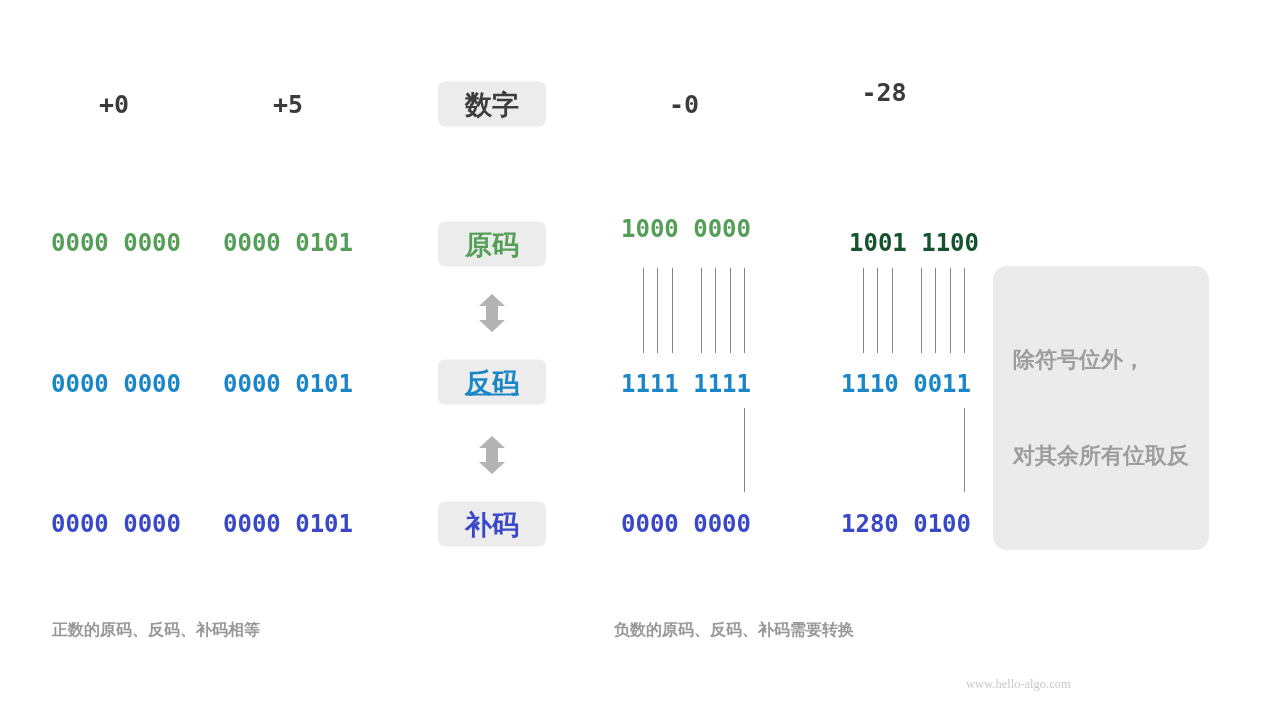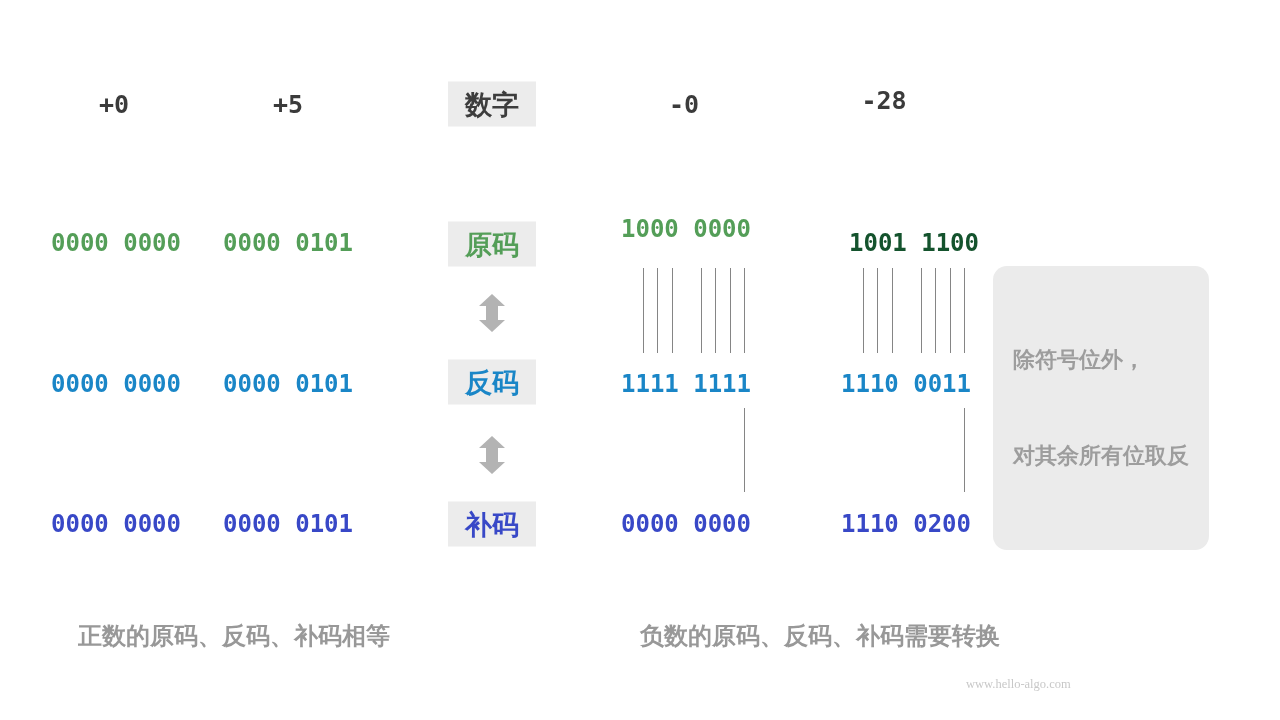--- a/index.html
+++ b/index.html
@@ -8,57 +8,56 @@
     overflow:hidden; font-family:"Liberation Sans", sans-serif;
   }
   .cell {
     position:absolute; transform:translate(-50%,-50%);
     font-family:"DejaVu Sans Mono", monospace;
     font-weight:bold; font-size:24px; color:#3b3b3b; white-space:pre;
   }
   .hdr { font-size:25px; }
   .badge {
     position:absolute; transform:translate(-50%,-50%);
-    width:88px; height:45px; background:#ececec; border-radius:0;
+    width:108px; height:45px; background:#ececec; border-radius:7px;
     display:flex; align-items:center; justify-content:center;
     font-weight:bold; font-size:27px; color:#3d3d3d;
     font-family:"Liberation Sans", sans-serif;
   }
   .arrow { position:absolute; transform:translate(-50%,-50%); line-height:0; }
   .tick-group { position:absolute; top:268px; width:103px; height:85px; }
   .tick-group .t { position:absolute; top:0; width:1px; height:100%; background:#858585; }
   .t1{left:0} .t2{left:14.5px} .t3{left:29px} .t4{left:58px}
   .t5{left:72.5px} .t6{left:87px} .t7{left:101.5px}
   .vline { position:absolute; top:408px; width:1px; height:84px; background:#858585; }
   .note {
     position:absolute; background:#ebebeb; border-radius:14px;
     color:#9d9d9d; font-weight:bold; font-size:22px; line-height:32px;
     padding:14px 20px; white-space:pre;
   }
   .note.small { line-height:30px; padding:8px 20px; }
   .caption {
-    position:absolute; font-weight:bold; font-size:24px; color:#989898;
+    position:absolute; font-weight:bold; font-size:16px; color:#989898;
     white-space:pre;
-    margin-left:26px;
   }
   .watermark {
     position:absolute; font-family:Liberation Serif, serif;
     font-size:12.5px; color:#c8c8c8; white-space:pre;
   }
 </style>
 </head>
 <body>
 
 <div class="stage">
 
   <div class="cell hdr" style="left:114px; top:104px">+0</div>
   <div class="cell hdr" style="left:288px; top:104px">+5</div>
   <div class="badge" style="left:492px; top:104px">数字</div>
   <div class="cell hdr" style="left:684px; top:104px">-0</div>
-  <div class="cell hdr" style="left:884px; top:100px">-28</div>
+  <div class="cell hdr" style="left:884px; top:92px">-28</div>
 
   <div class="cell" style="left: 116px; top: 243px; color: rgb(84, 158, 88);">0000 0000</div>
   <div class="cell" style="left: 288px; top: 243px; color: rgb(84, 158, 88);">0000 0101</div>
   <div class="badge" style="left: 492px; top: 244px; color: rgb(84, 158, 88);">原码</div>
   <div class="cell" style="left: 686px; top: 229px; color: rgb(84, 158, 88);">1000 0000</div>
   <div class="cell" style="left: 906px; top: 243px; color: #14532d; margin-left: 8px;">1001 1100</div>
 
   <div class="tick-group" style="left:642.5px">
     <div class="t t1"></div>
       <div class="t t2"></div>
@@ -84,32 +83,32 @@
     </svg>
   </div>
   <div class="arrow" style="left:492px; top:455px">
     <svg width="26" height="38" viewBox="0 0 26 38">
       <path d="M13 0 L26 12 L19 12 L19 26 L26 26 L13 38 L0 26 L7 26 L7 12 L0 12 Z" fill="#b3b3b3"></path>
     </svg>
   </div>
 
   <div class="cell" style="left: 116px; top: 384px; color: rgb(26, 134, 199);">0000 0000</div>
   <div class="cell" style="left: 288px; top: 384px; color: rgb(26, 134, 199);">0000 0101</div>
-  <div class="badge" style="left: 492px; top: 382px; color: rgb(26, 134, 199);">反码</div>
+  <div class="badge" style="left: 492px; top: 382px; color: rgb(26, 134, 199); text-decoration: underline;">反码</div>
   <div class="cell" style="left: 686px; top: 384px; color: rgb(26, 134, 199);">1111 1111</div>
   <div class="cell" style="left: 906px; top: 384px; color: rgb(26, 134, 199);">1110 0011</div>
 
   <div class="vline" style="left:744px"></div>
   <div class="vline" style="left:964px"></div>
 
   <div class="cell" style="left: 116px; top: 524px; color: rgb(56, 72, 199);">0000 0000</div>
   <div class="cell" style="left: 288px; top: 524px; color: rgb(56, 72, 199);">0000 0101</div>
   <div class="badge" style="left: 492px; top: 524px; color: rgb(56, 72, 199);">补码</div>
   <div class="cell" style="left: 686px; top: 524px; color: rgb(56, 72, 199);">0000 0000</div>
-  <div class="cell" style="left: 906px; top: 524px; color: rgb(56, 72, 199);">1110 0200</div>
+  <div class="cell" style="left: 906px; top: 524px; color: rgb(56, 72, 199);">1280 0100</div>
 
   <div class="note" style="left:993px; top:266px">
     <div>除符号位外，</div>
     <div>对其余所有位取反</div>
   </div>
 
   <div class="caption" style="left:52px; top:620px">正数的原码、反码、补码相等</div>
   <div class="caption" style="left:614px; top:620px">负数的原码、反码、补码需要转换</div>
 
   <div class="watermark" style="left:966px; top:677px">www.hello-algo.com</div>

